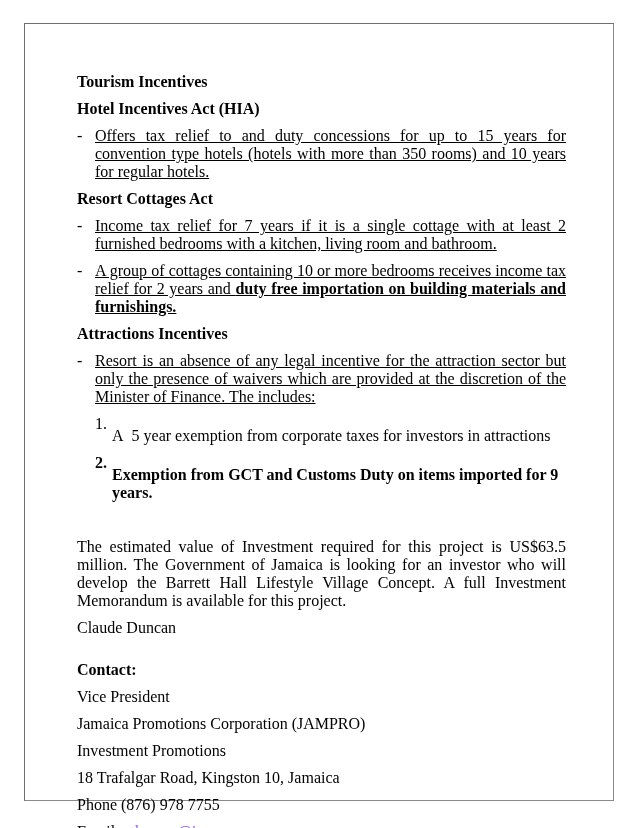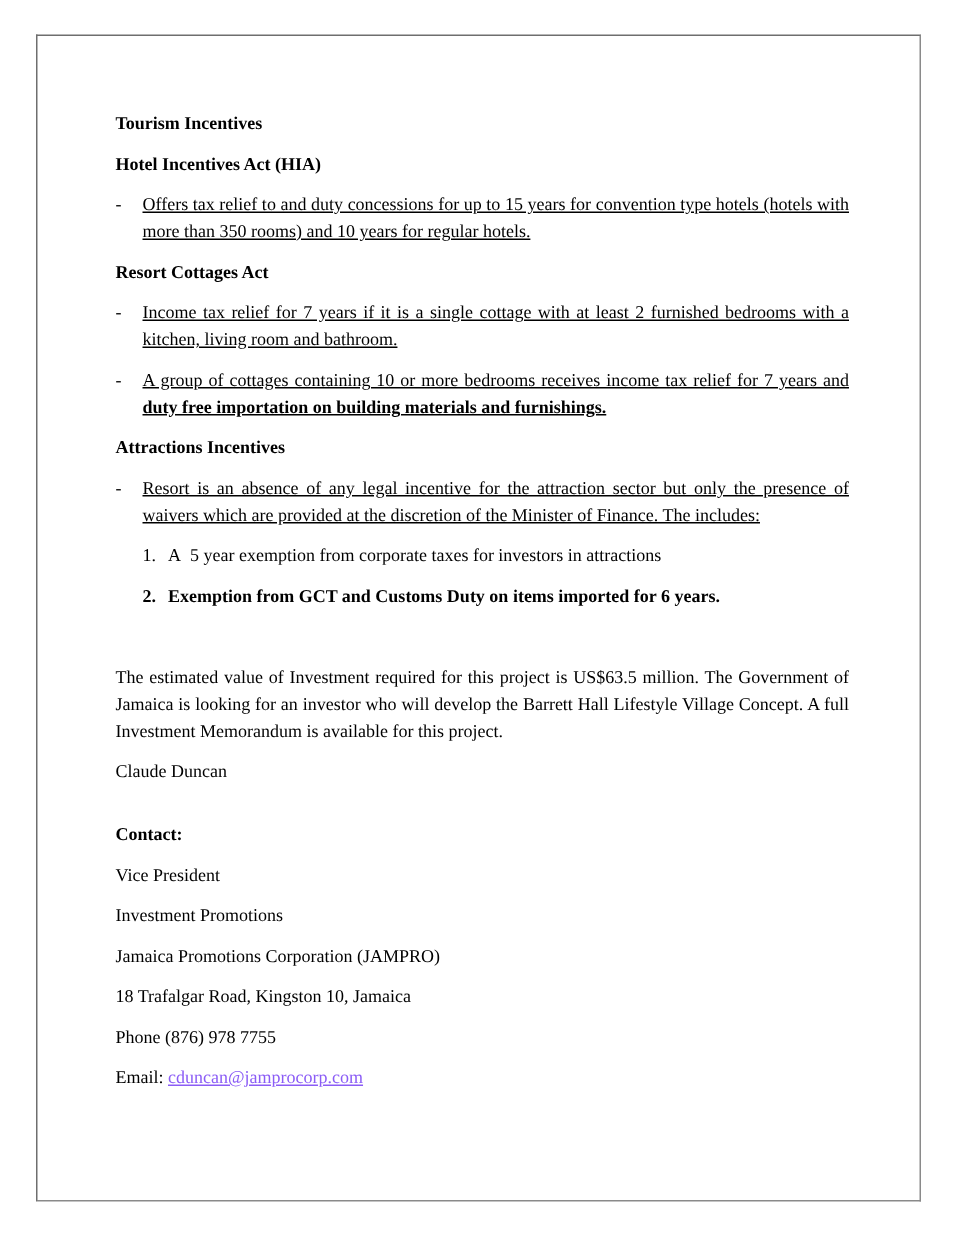--- a/index.html
+++ b/index.html
@@ -20,32 +20,32 @@
     position: absolute;
     left: 24px;
     top: 23px;
     width: 590px;
     height: 778px;
     background: #ffffff;
     border: 1px solid #8a8a8a;
     border-top-color: #6e6e6e;
     border-left-color: #6e6e6e;
     padding: 49px 47px 20px 52px;
-    font-size: 12px;
+    font-size: 16px;
     line-height: 18px;
   }
   .para { margin: 0 0 9px 0; }
   .heading { font-weight: bold; }
   .bold { font-weight: bold; }
   .bullet { display: flex; margin: 0 0 9px 0; }
   .bullet .marker { flex: none; width: 18px; }
   .bullet .btxt { flex: 1; text-align: justify; text-decoration: underline; }
   .numbered { display: flex; margin: 0 0 9px 18px; }
   .numbered .num { flex: none; width: 17px; }
-  .numbered .ntxt { flex: 1; }
+  .numbered .ntxt { flex: 1; margin-top: 12px; }
   .invest-para { text-align: justify; margin-top: 36px; }
   .contact-heading { margin-top: 24px; }
   .email-link {
     color: #8b5cf6;
     text-decoration: underline;
     cursor: pointer;
   }
 </style>
 </head>
 <body>
@@ -64,51 +64,51 @@
 
     <div class="para heading">Resort Cottages Act</div>
 
     <div class="bullet">
       <span class="marker">-</span>
       <div class="btxt">Income tax relief for 7 years if it is a single cottage with at least 2 furnished bedrooms with a kitchen, living room and bathroom.</div>
     </div>
 
     <div class="bullet">
       <span class="marker">-</span>
-      <div class="btxt"><span>A group of cottages containing 10 or more bedrooms receives income tax relief for 7 years and </span><span class="bold">duty free importation on building materials and furnishings.</span></div>
+      <div class="btxt"><span>A group of cottages containing 10 or more bedrooms receives income tax relief for 2 years and </span><span class="bold">duty free importation on building materials and furnishings.</span></div>
     </div>
 
     <div class="para heading">Attractions Incentives</div>
 
     <div class="bullet">
       <span class="marker">-</span>
       <div class="btxt">Resort is an absence of any legal incentive for the attraction sector but only the presence of waivers which are provided at the discretion of the Minister of Finance. The includes:</div>
     </div>
 
     <div class="numbered">
       <span class="num">1.</span>
       <div class="ntxt">A&nbsp; 5 year exemption from corporate taxes for investors in attractions</div>
     </div>
 
     <div class="numbered bold">
       <span class="num">2.</span>
-      <div class="ntxt">Exemption from GCT and Customs Duty on items imported for 6 years.</div>
+      <div class="ntxt">Exemption from GCT and Customs Duty on items imported for 9 years.</div>
     </div>
 
     <div class="para invest-para">The estimated value of Investment required for this project is US$63.5 million. The Government of Jamaica is looking for an investor who will develop the Barrett Hall Lifestyle Village Concept. A full Investment Memorandum is available for this project.</div>
 
     <div class="para">Claude Duncan</div>
 
     <div class="para heading contact-heading">Contact:</div>
 
     <div class="para">Vice President</div>
 
+    <div class="para">Jamaica Promotions Corporation (JAMPRO)</div>
+
     <div class="para">Investment Promotions</div>
-
-    <div class="para">Jamaica Promotions Corporation (JAMPRO)</div>
 
     <div class="para">18 Trafalgar Road, Kingston 10, Jamaica</div>
 
     <div class="para">Phone (876) 978 7755</div>
 
     <div class="para"><span>Email: </span><a class="email-link" href="#">cduncan@jamprocorp.com</a></div>
 
   </div>
 </div>
 

